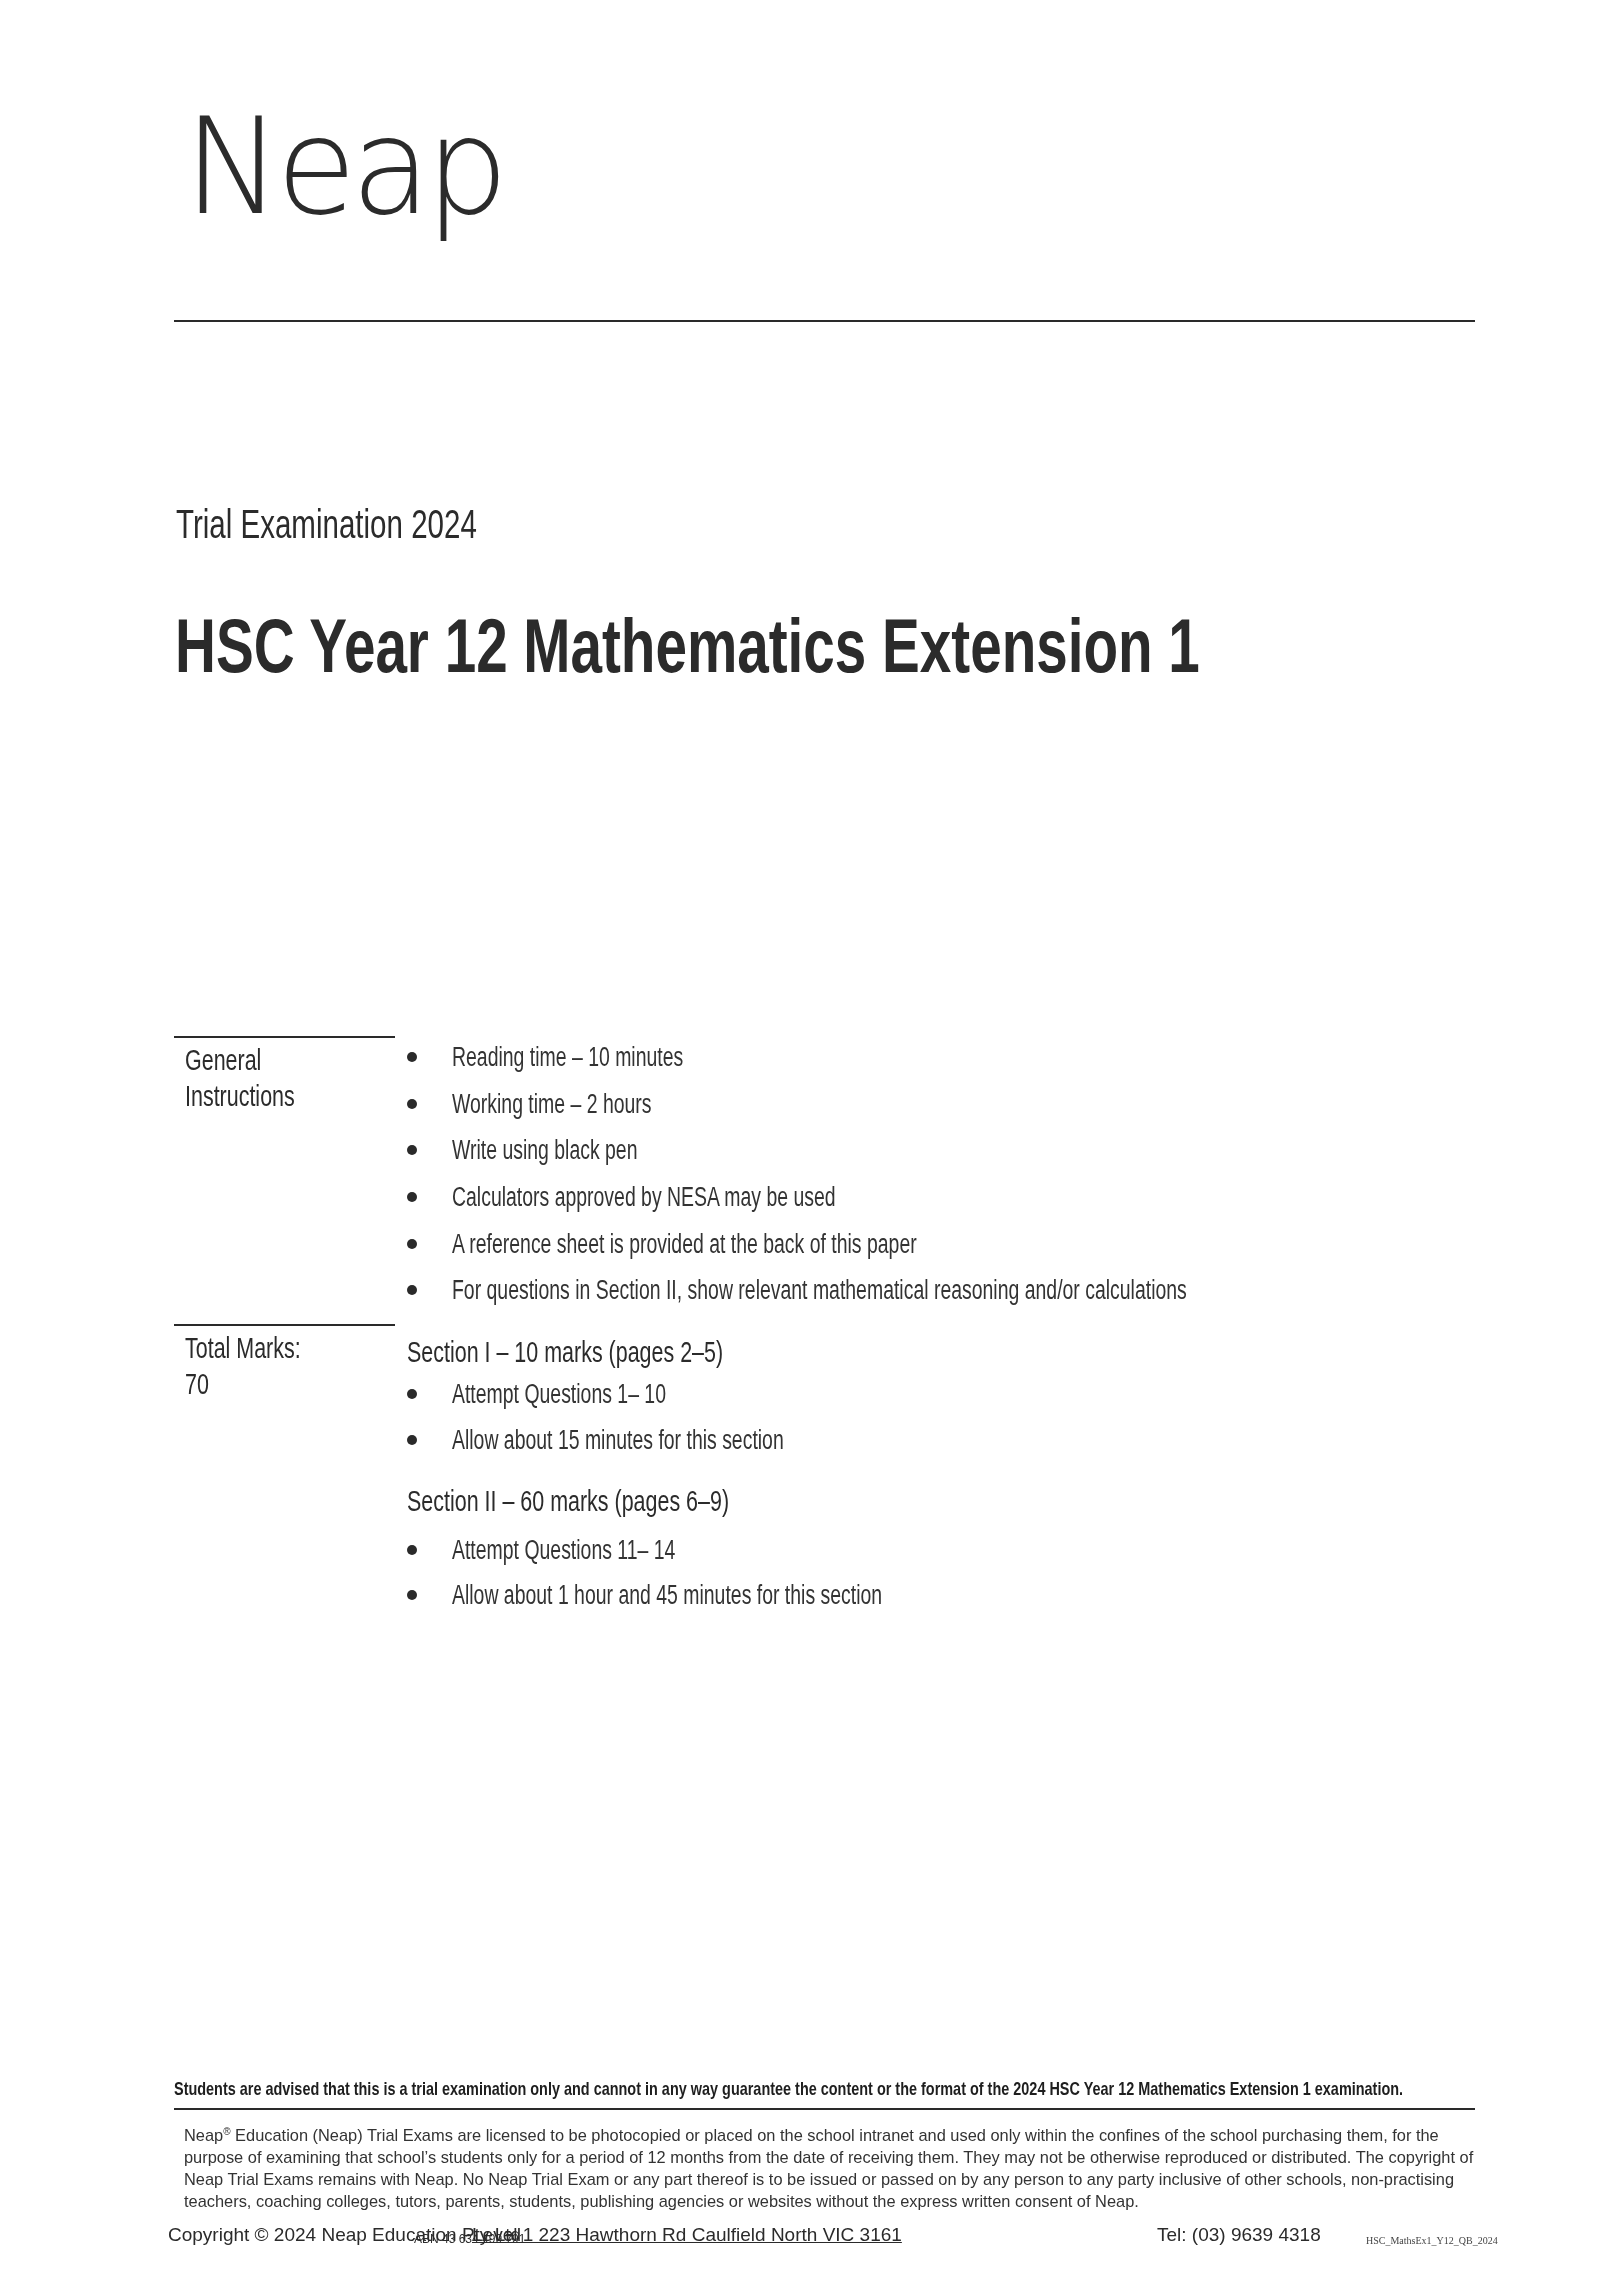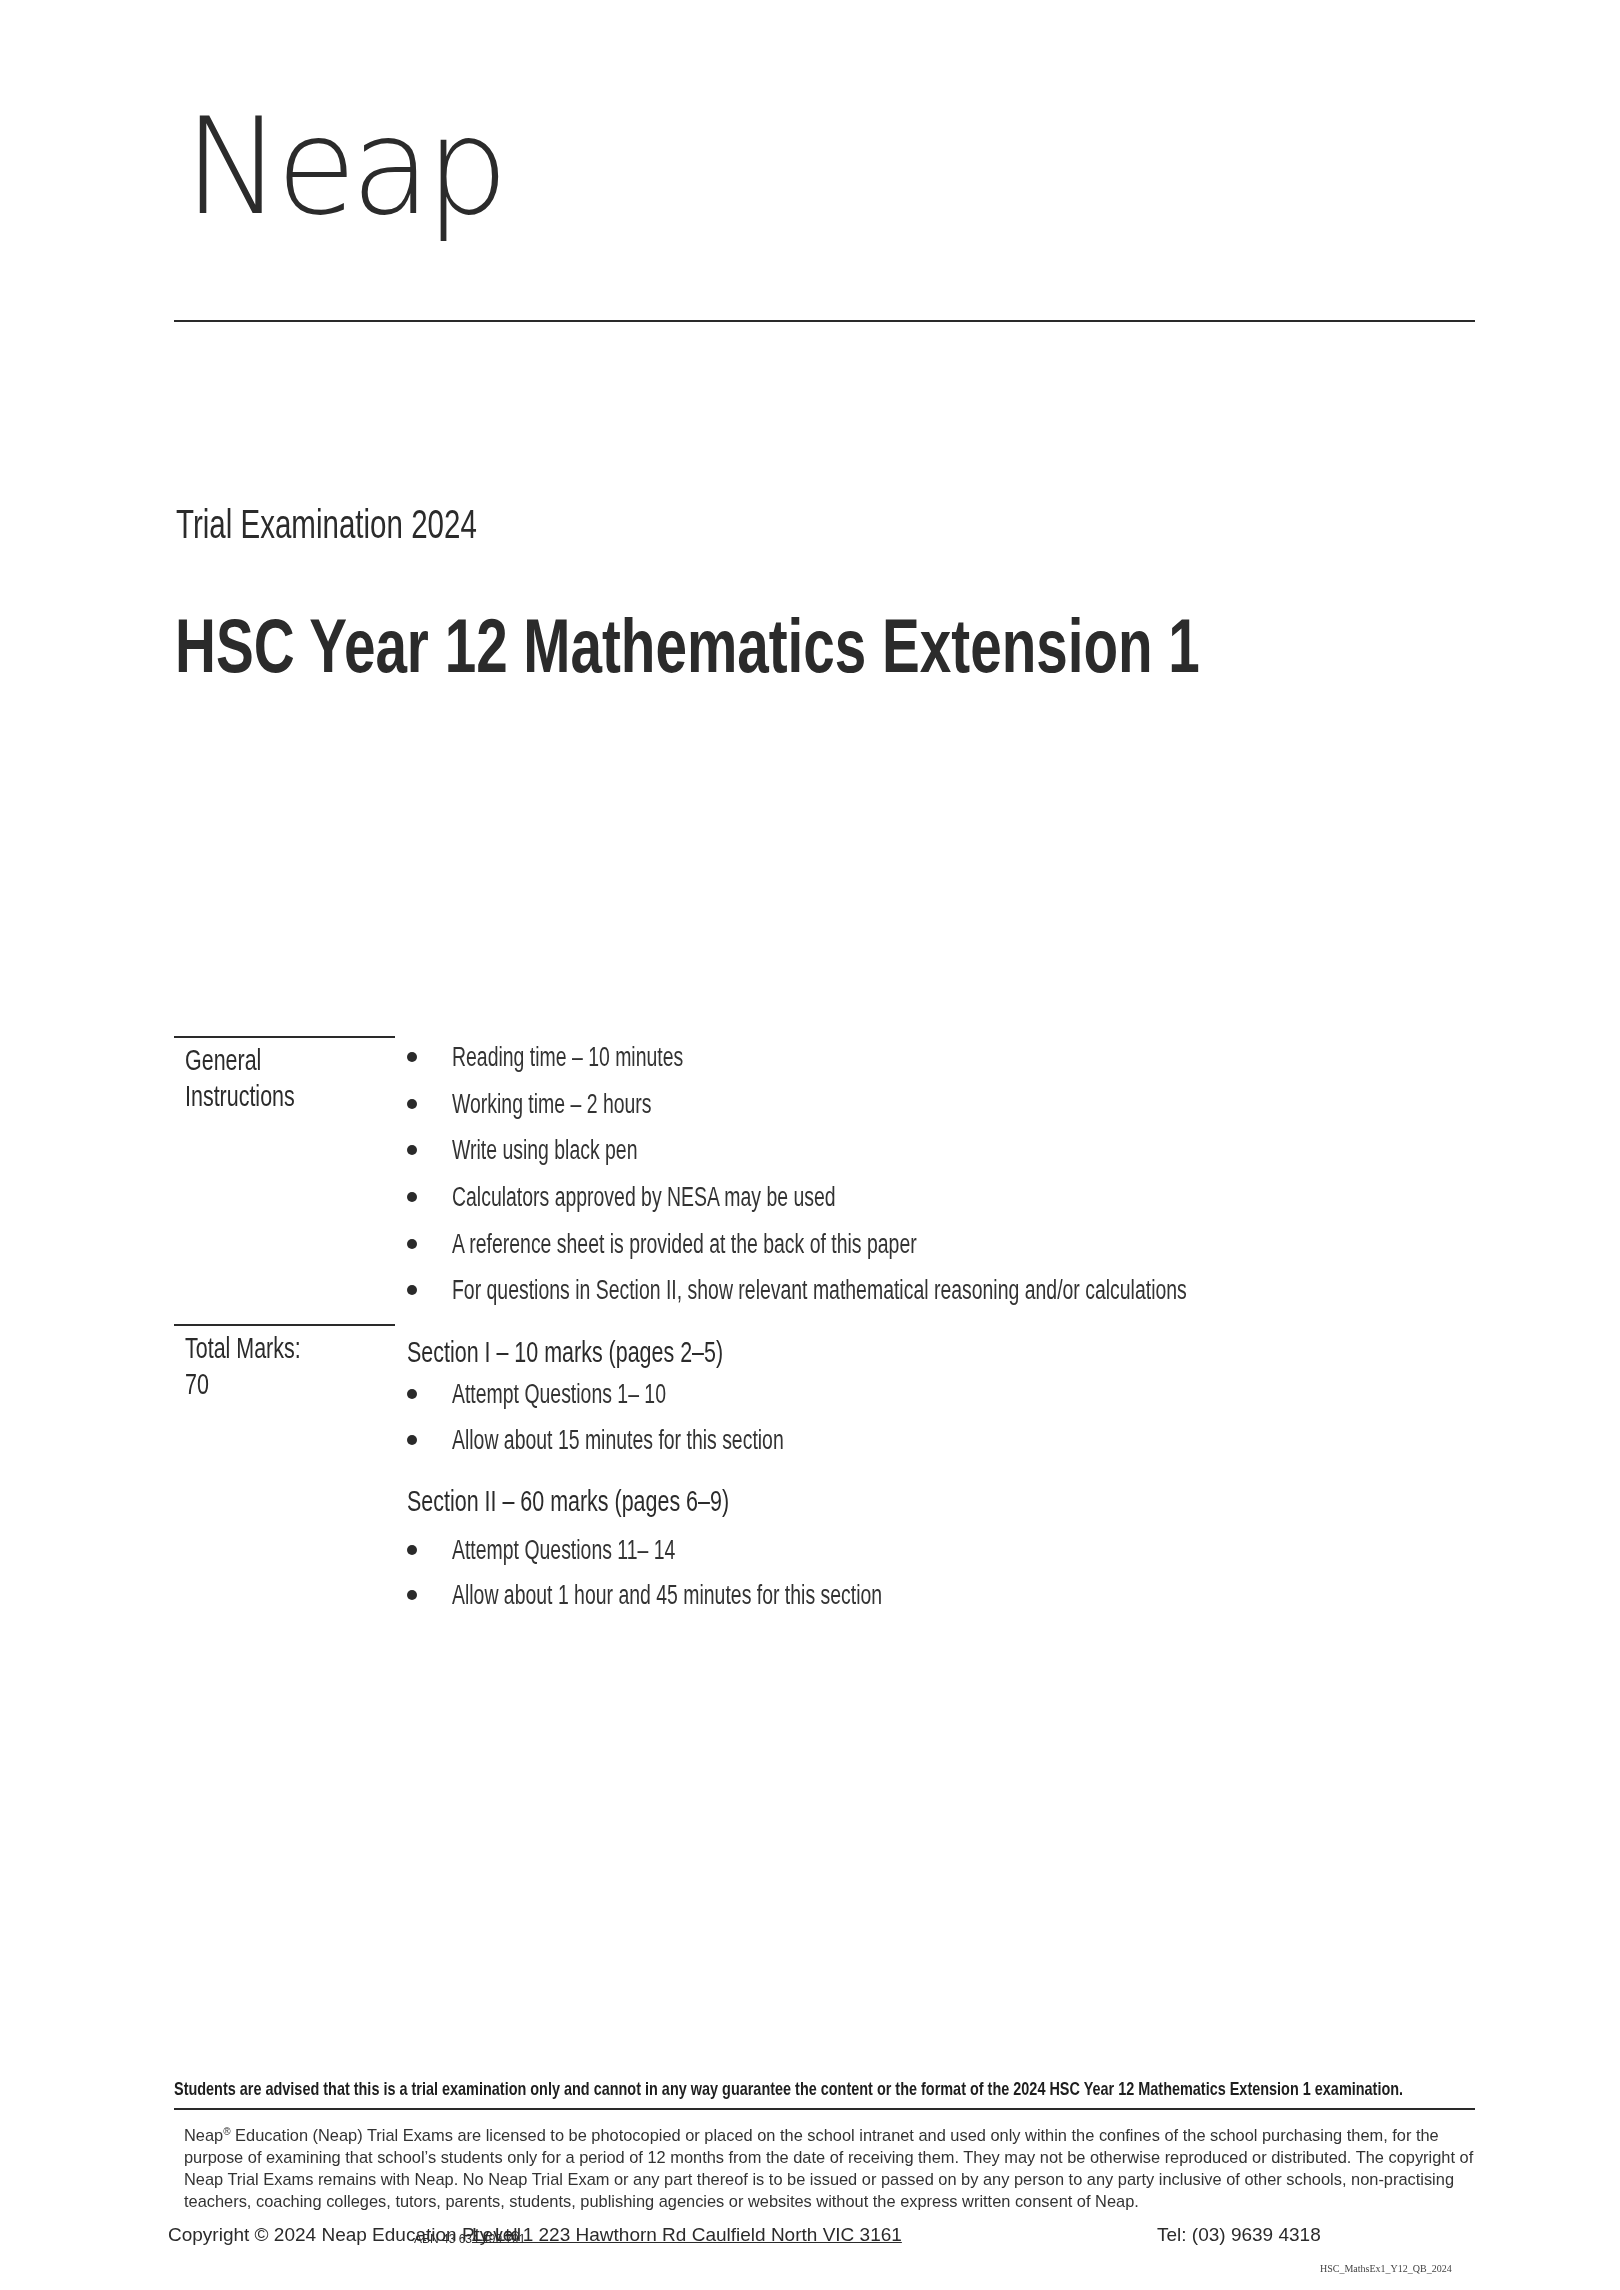--- a/index.html
+++ b/index.html
@@ -109,14 +109,14 @@
 
 <div class="abs cond disclaimer">Students are advised that this is a trial examination only and cannot in any way guarantee the content or the format of the 2024 HSC Year 12 Mathematics Extension 1 examination.</div>
 <div class="abs rule" style="left:174px; top:2108px; width:1301px;"></div>
 
 <div class="abs licence"><span>Neap</span><sup>®</sup><span> Education (Neap) Trial Exams are licensed to be photocopied or placed on the school intranet and used only within the confines of the school purchasing them, for the purpose of examining that school’s students only for a period of 12 months from the date of receiving them. They may not be otherwise reproduced or distributed. The copyright of Neap Trial Exams remains with Neap. No Neap Trial Exam or any part thereof is to be issued or passed on by any person to any party inclusive of other schools, non-practising teachers, coaching colleges, tutors, parents, students, publishing agencies or websites without the express written consent of Neap.</span></div>
 
 <div class="abs foot" style="left:168px;">Copyright © 2024 Neap Education Pty Ltd</div>
 <div class="abs foot abn" style="left:414px; top:2228px;">ABN 43 634 499 791</div>
 <div class="abs foot" style="left:472px;text-decoration:underline;">Level 1 223 Hawthorn Rd Caulfield North VIC 3161</div>
 <div class="abs foot" style="left:1157px;">Tel: (03) 9639 4318</div>
-<div class="abs foot code" style="left:1320px; top:2229px;margin-top:28px;">HSC_MathsEx1_Y12_QB_2024</div>
+<div class="abs foot code" style="left:1366px; top:2229px;">HSC_MathsEx1_Y12_QB_2024</div>
 
 
 </body></html>

